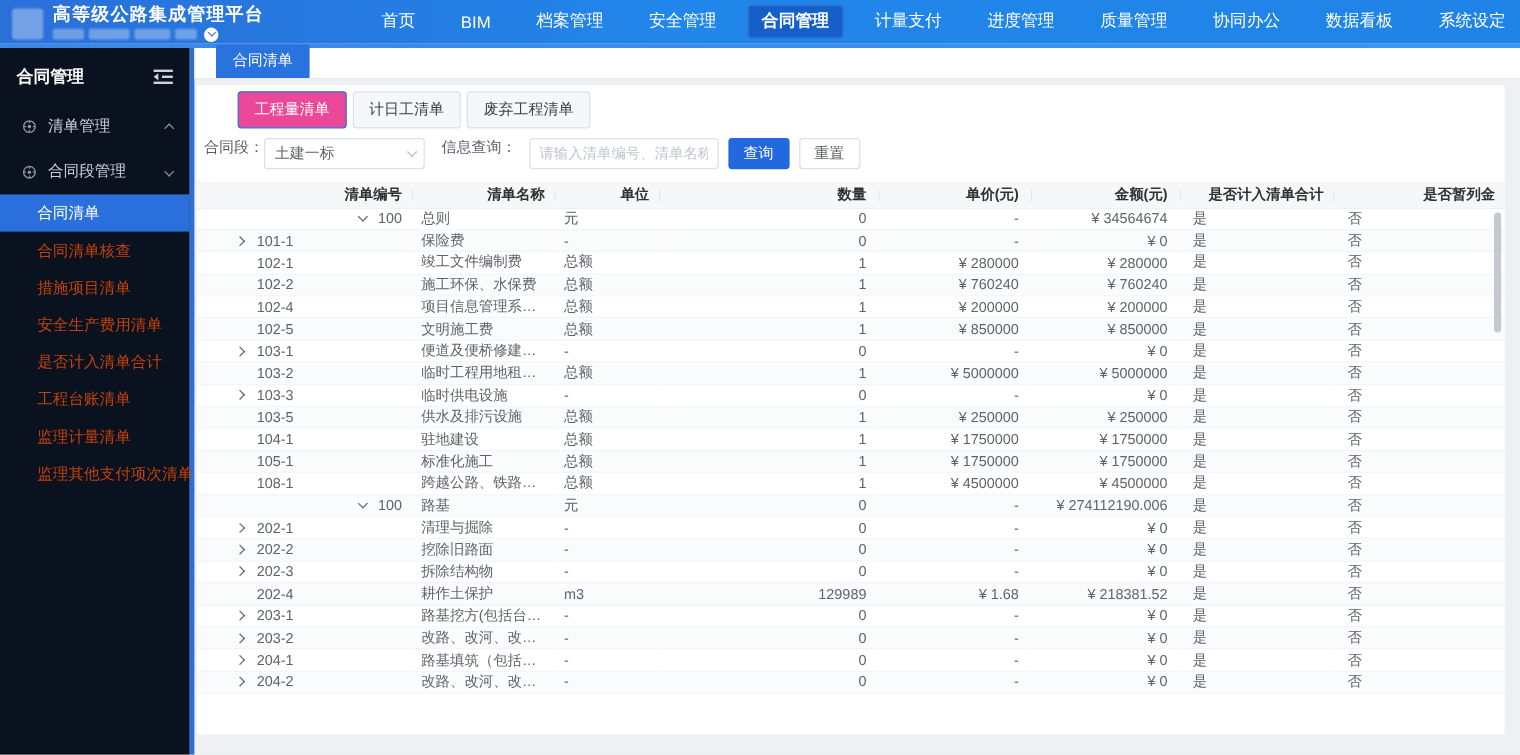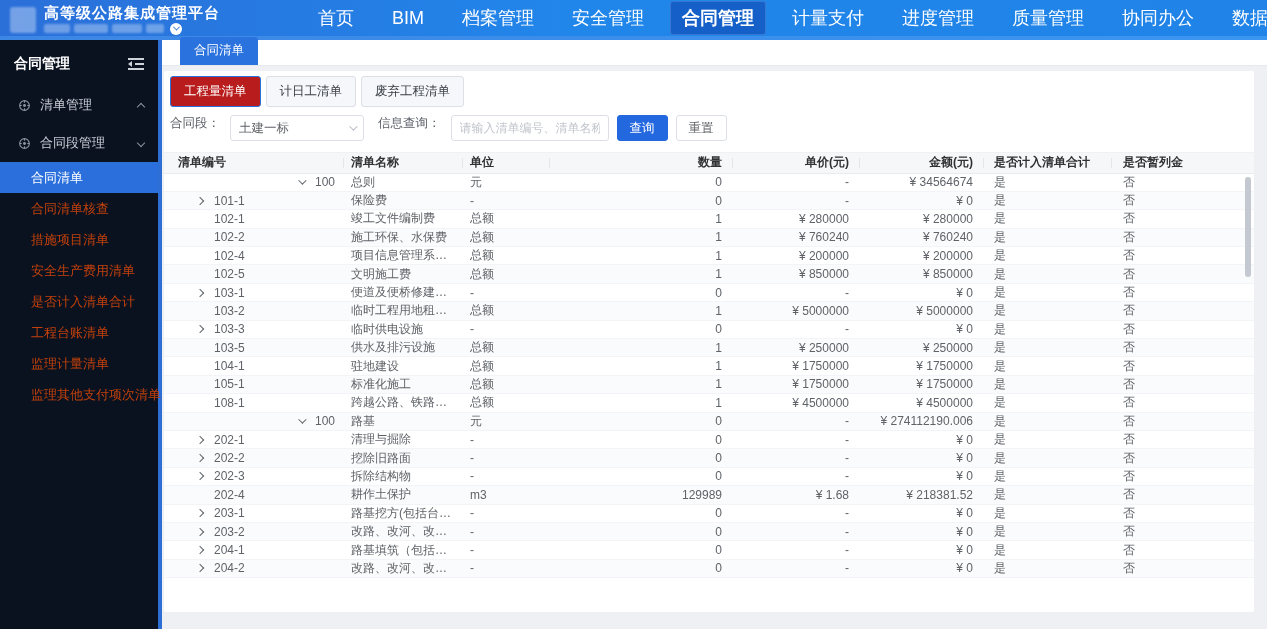--- a/index.html
+++ b/index.html
@@ -21,21 +21,21 @@
   .brand-text{ margin-left:8px; }
   .brand-title{ font-size:15px; font-weight:bold; letter-spacing:1px; line-height:16px; white-space:nowrap; }
   .brand-sub{ display:flex; align-items:center; margin-top:2px; }
   .blur-chip{ height:9px; border-radius:2px; background:rgba(255,255,255,.32); filter:blur(1px); margin-right:4px; }
   .bc1{width:26px}.bc2{width:34px}.bc3{width:30px}.bc4{width:18px}
   .proj-drop{ width:12px; height:12px; border-radius:50%; background:#fff; margin-left:2px;
     display:flex; align-items:center; justify-content:center; }
   .proj-drop .chev{ width:5px; height:5px; border-right:1.5px solid #3a7bd5; border-bottom:1.5px solid #3a7bd5;
     transform:rotate(45deg) translate(-1px,-1px); }
   .main-nav{ display:flex; align-items:center; gap:14px; margin-left:6px; }
-  .nav-item{ padding:5px 12px; font-size:18px; cursor:pointer; white-space:nowrap; border-radius:3px; }
+  .nav-item{ padding:5px 12px; font-size:14px; cursor:pointer; white-space:nowrap; border-radius:3px; }
   .nav-item.active{ background:#1560c8; font-weight:bold; box-shadow:inset 0 0 0 1px rgba(255,255,255,.15); }
   .header-right{ margin-left:auto; display:flex; align-items:center; gap:10px; padding-right:16px; }
   .fs-icon{ width:18px; height:18px; }
   
   .layout{ display:flex; height:589px; }
   .sidebar{ width:158px; flex:0 0 158px; background:#0a111f; color:#aab2bd; position:relative; }
   .side-divider{ width:4px; flex:0 0 4px; background:#2e6fd6; }
   .sidebar-header{ display:flex; align-items:center; justify-content:space-between;
     padding:15px 14px 13px 14px; color:#fff; }
   .sidebar-title{ font-size:14px; font-weight:bold; }
@@ -59,42 +59,42 @@
   .main-col{ flex:1 1 auto; display:flex; flex-direction:column; min-width:0; }
   .pagetab-strip{ height:26px; background:#fff; border-bottom:1px solid #e6e8ec;
     display:flex; align-items:flex-end; padding-left:18px; }
   .page-tab{ background:#2a72dd; color:#fff; font-size:12.5px; padding:5px 14px 6px;
     border-radius:3px 3px 0 0; cursor:pointer; }
   .content{ padding:5px 13px 0 2px; }
   .card{ background:#fff; border-radius:2px; height:541px; padding-top:5px; position:relative; }
   .subtabs{ display:flex; gap:5px; padding:0 0 0 6px; }
   .subtab{ font-size:12.5px; padding:6px 13px; border:1px solid #dcdfe6; background:#f5f7fa;
     color:#3c4046; border-radius:3px; cursor:pointer; }
-  .subtab.active{ background:#b91c1c; border-color:#2a72dd; color:#fff; }
+  .subtab.active{ background:#ec4899; border-color:#2a72dd; color:#fff;margin-left:28px; }
   .filter-row{ display:flex; align-items:flex-start; margin:8px 0 0 6px; font-size:12.5px; color:#5a5e66; }
   .filter-label{ white-space:nowrap; }
   .select-box{ width:134px; height:26px; border:1px solid #dcdfe6; border-radius:3px; background:#fff;
-    display:flex; align-items:center; padding:0 8px; margin-left:10px; color:#606266; cursor:pointer; }
+    display:flex; align-items:center; padding:0 8px; color:#606266; cursor:pointer; }
   .select-box .sel-caret{ margin-left:auto; width:6px; height:6px;
     border-right:1.3px solid #b6bac2; border-bottom:1.3px solid #b6bac2; transform:rotate(45deg) translateY(-2px); }
   .q-label{ margin-left:14px; }
   .text-input{ width:158px; height:26px; border:1px solid #dcdfe6; border-radius:3px; margin-left:10px;
     padding:0 8px; font-size:12px; color:#606266; font-family:inherit; outline:none; }
   .text-input::placeholder{ color:#c0c4cc; }
   .btn{ height:26px; padding:0 12px; border-radius:3px; font-size:12.5px; cursor:pointer;
     font-family:inherit; }
   .btn-primary{ background:#2468e0; border:1px solid #2468e0; color:#fff; margin-left:8px; }
   .btn-plain{ background:#fff; border:1px solid #dcdfe6; color:#606266; margin-left:8px; }
   
   .table-wrap{ margin-top:11px; position:relative; border-top:1px solid #f0f1f4; }
   table{ width:100%; border-collapse:collapse; table-layout:fixed; }
   col.c1{width:179px} col.c2{width:119px} col.c3{width:87px} col.c4{width:183px}
   col.c5{width:127px} col.c6{width:124px} col.c7{width:128px}
   th{ height:20px; background:#f6f7f9; font-size:12px; font-weight:bold; color:#303133;
-      text-align:left; padding:0 8px; border-bottom:1px solid #e9ebf0; position:relative; white-space:nowrap; overflow:hidden; }
+      text-align:right; padding:0 8px; border-bottom:1px solid #e9ebf0; position:relative; white-space:nowrap; overflow:hidden; }
   th:nth-child(n+2)::before{ content:""; position:absolute; left:0; top:5px; bottom:5px; width:1px; background:#e3e6eb; }
   th:nth-child(1){ padding-left:14px; }
   th:nth-child(4), th:nth-child(5), th:nth-child(6){ text-align:right; padding-right:10px; }
   th:nth-child(7){ padding-left:11px; } th:nth-child(8){ padding-left:12px; }
   td{ height:18.4px; font-size:12px; color:#5f6368; padding:0 8px; border-bottom:1px solid #f2f4f7;
       white-space:nowrap; overflow:hidden; text-overflow:ellipsis; }
   td:nth-child(4), td:nth-child(5), td:nth-child(6){ text-align:right; padding-right:10px; }
   td:nth-child(7){ padding-left:11px; } td:nth-child(8){ padding-left:12px; }
   tbody tr:nth-child(even){ background:#fafbfc; }
   .code-wrap{ display:flex; align-items:center; }

